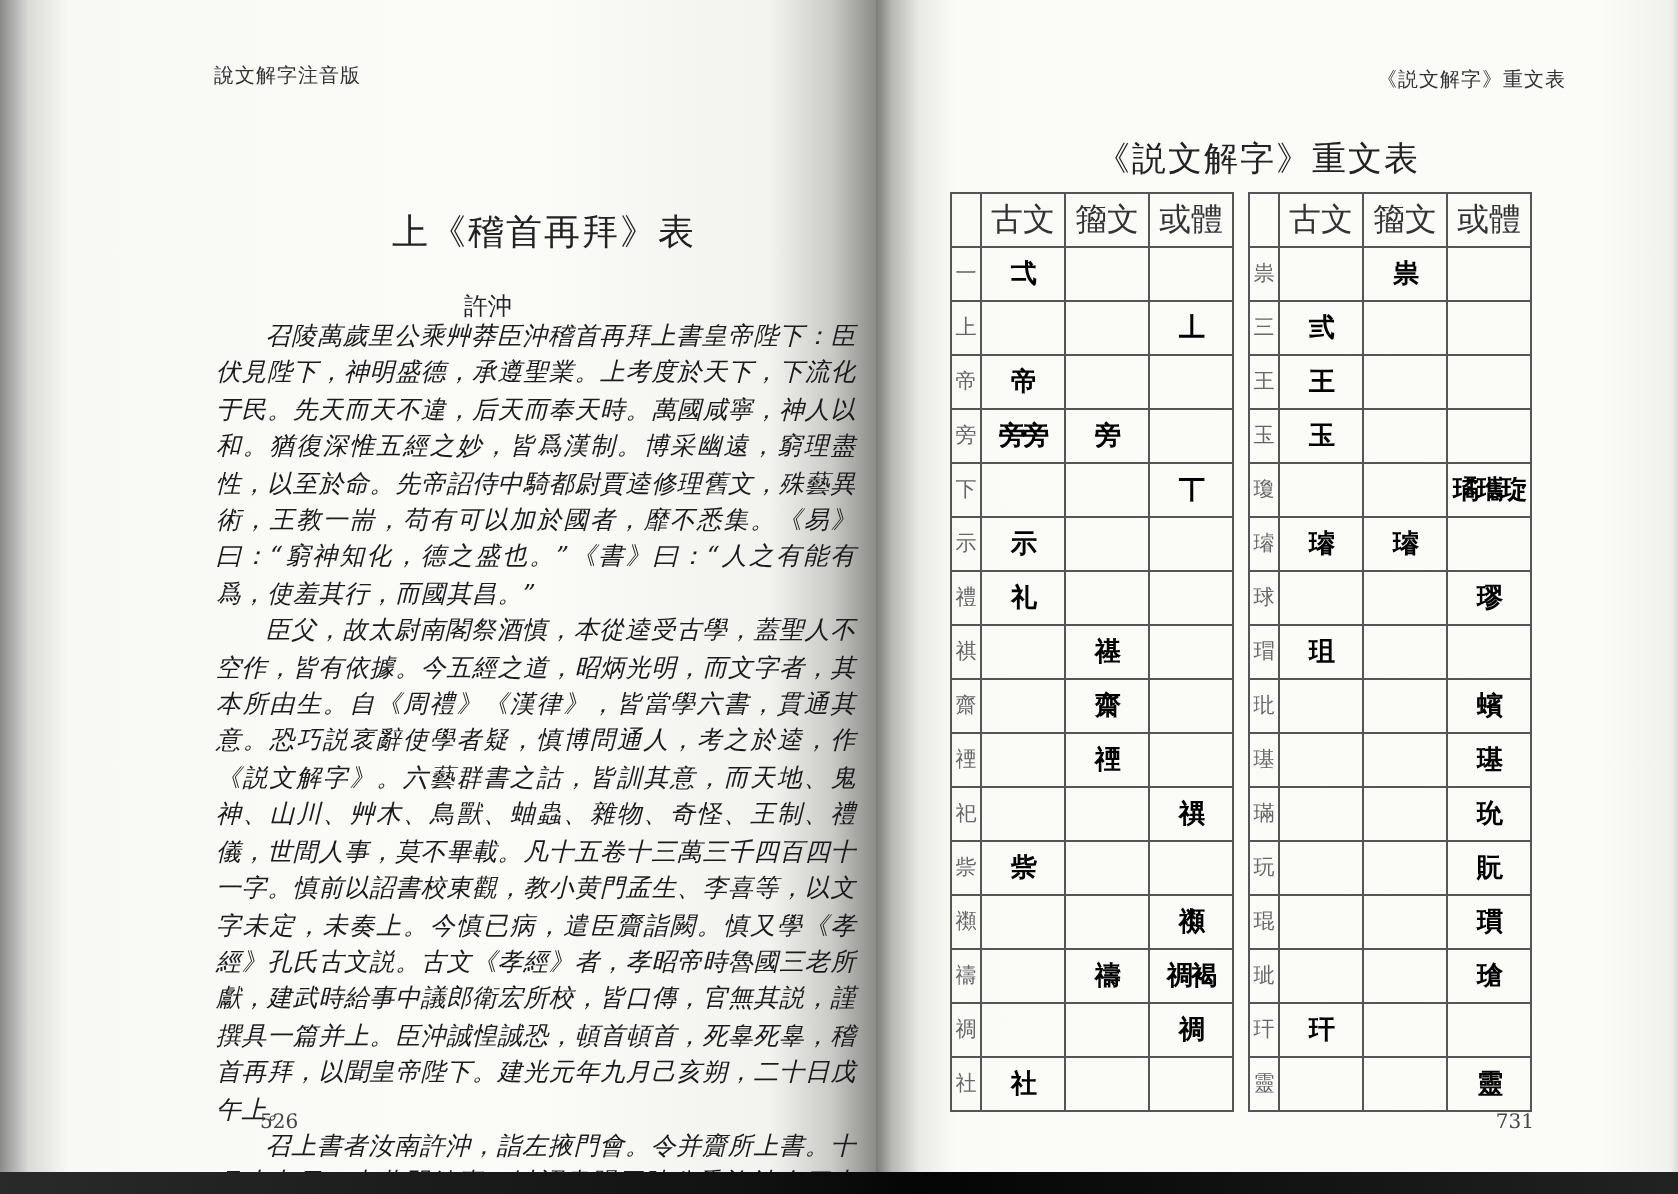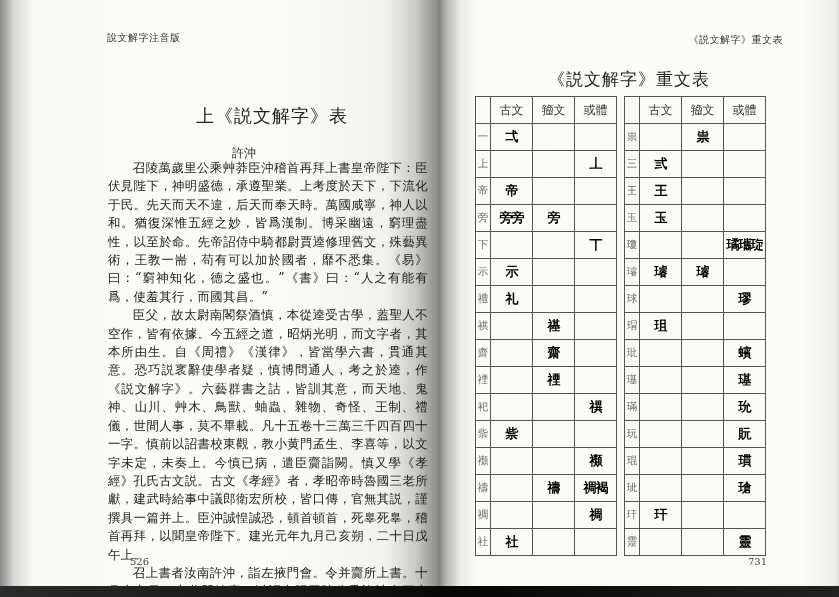--- a/index.html
+++ b/index.html
@@ -11,39 +11,39 @@
   .bottom-edge{position:absolute;left:0;top:586px;width:839px;height:11px;background:linear-gradient(to right,#2a2a2a,#111 45%,#050505 55%,#222);}
   .running-head{position:absolute;font-size:10px;color:#333;letter-spacing:0.5px;}
   .rh-left{left:107px;top:31px;}
   .rh-right{right:56px;top:33px;}
   .page-num{position:absolute;font-size:10px;color:#444;margin-left:20px;}
   .pn-left{left:110px;top:556px;}
   .pn-right{right:72px;top:556px;}
   .essay-title{position:absolute;left:196px;top:104px;font-size:18px;color:#222;letter-spacing:1px;}
   .essay-author{position:absolute;left:232px;top:145px;font-size:12px;color:#222;}
   .body-text{position:absolute;left:108px;top:159px;width:320px;font-size:12.4px;line-height:18.4px;color:#1b1b1b;letter-spacing:0.4px;}
-  .body-text p{margin:0;text-indent:2em;text-align:justify;}
+  .body-text p{margin:0;text-indent:2em;text-align:justify;font-style:italic;}
   .table-title{position:absolute;left:548px;top:68px;font-size:17px;color:#222;letter-spacing:1px;}
   .chtable{position:absolute;top:96px;border-collapse:collapse;border:1.5px solid #222;font-size:12px;color:#333;}
   .chtable td,.chtable th{border:1px solid #555;height:26px;padding:0;text-align:center;font-weight:normal;}
-  .chtable th{height:26px;font-size:12px;color:#333;}
+  .chtable th{height:26px;font-size:16px;color:#333;}
   .chtable .idx{width:14px;font-size:10.5px;color:#666;}
   .chtable .col{width:41px;}
   .chtable .glyph{font-size:13px;color:#000;font-weight:bold;letter-spacing:-1px;}
   .t-left{left:475px;}
   .t-right{left:624px;}
 </style>
 </head>
 <body>
 
 <div class="spread">
 
   <div class="page page-left">
     <div class="running-head rh-left">說文解字注音版</div>
-    <div class="essay-title">上《説文解字》表</div>
+    <div class="essay-title">上《稽首再拜》表</div>
     <div class="essay-author">許沖</div>
     <div class="body-text">
       <p>召陵萬歲里公乘艸莽臣沖稽首再拜上書皇帝陛下：臣伏見陛下，神明盛德，承遵聖業。上考度於天下，下流化于民。先天而天不違，后天而奉天時。萬國咸寧，神人以和。猶復深惟五經之妙，皆爲漢制。博采幽遠，窮理盡性，以至於命。先帝詔侍中騎都尉賈逵修理舊文，殊藝異術，王教一耑，苟有可以加於國者，靡不悉集。《易》曰：“窮神知化，德之盛也。”《書》曰：“人之有能有爲，使羞其行，而國其昌。”</p>
       <p>臣父，故太尉南閣祭酒慎，本從逵受古學，蓋聖人不空作，皆有依據。今五經之道，昭炳光明，而文字者，其本所由生。自《周禮》《漢律》，皆當學六書，貫通其意。恐巧説衺辭使學者疑，慎博問通人，考之於逵，作《説文解字》。六藝群書之詁，皆訓其意，而天地、鬼神、山川、艸木、鳥獸、蚰蟲、雜物、奇怪、王制、禮儀，世間人事，莫不畢載。凡十五卷十三萬三千四百四十一字。慎前以詔書校東觀，教小黄門孟生、李喜等，以文字未定，未奏上。今慎已病，遣臣齎詣闕。慎又學《孝經》孔氏古文説。古文《孝經》者，孝昭帝時魯國三老所獻，建武時給事中議郎衛宏所校，皆口傳，官無其説，謹撰具一篇并上。臣沖誠惶誠恐，頓首頓首，死辠死辠，稽首再拜，以聞皇帝陛下。建光元年九月己亥朔，二十日戊午上。</p>
       <p>召上書者汝南許沖，詣左掖門會。令并齎所上書。十月十九日，中黄門饒喜，以詔書賜召陵公乘許沖布四十匹，即日受詔朱雀掖門。敕勿謝。</p>
     </div>
     <div class="page-num pn-left">526</div>
   </div>
 
   <div class="page page-right">

